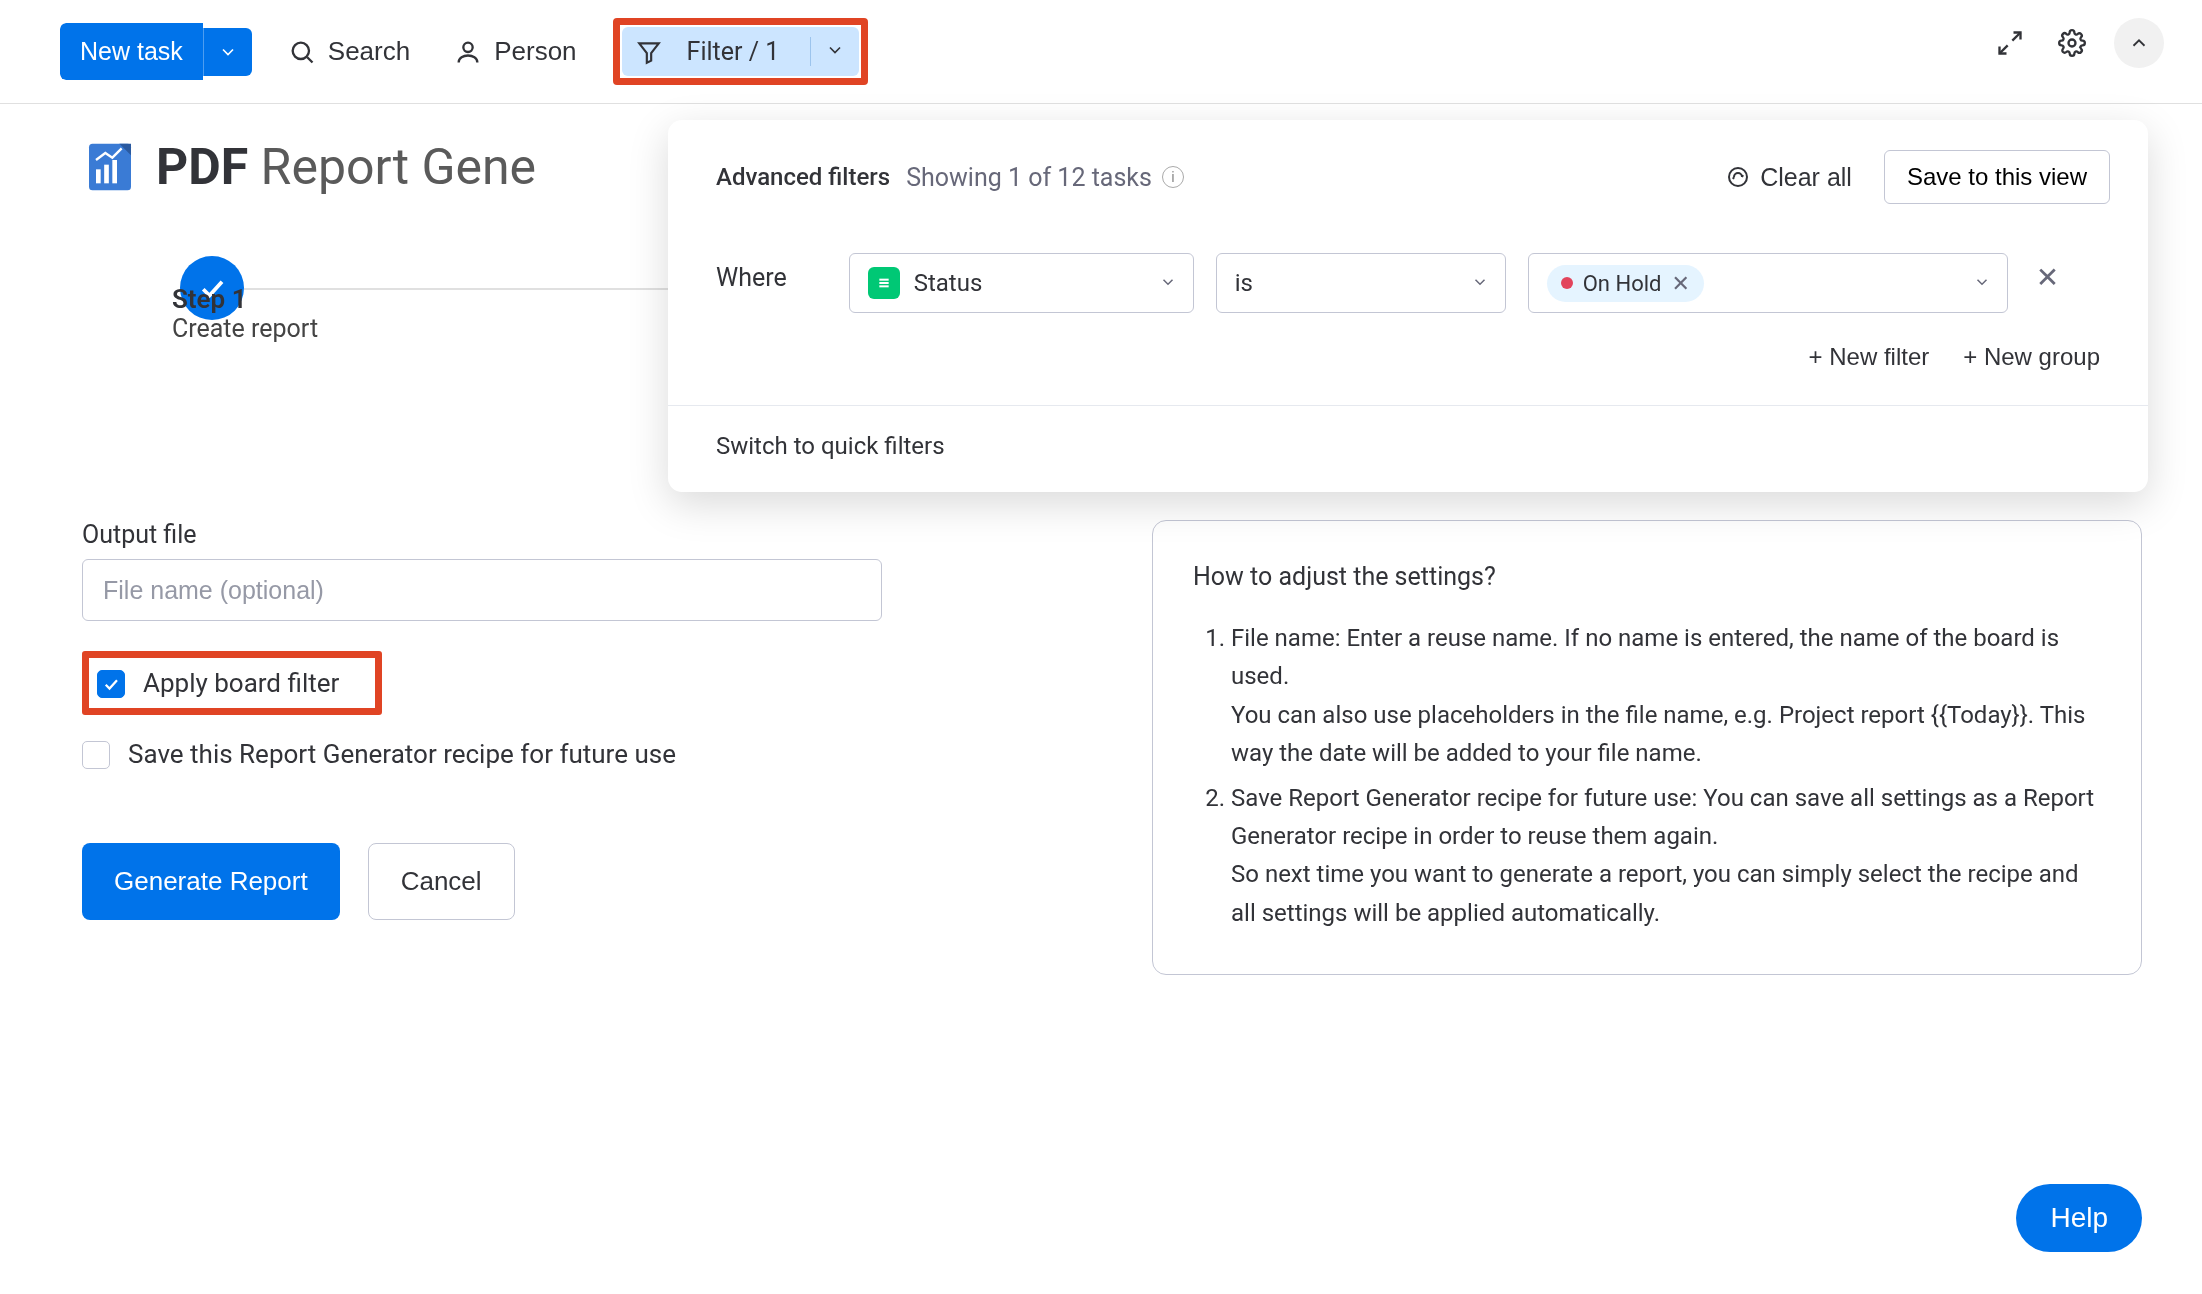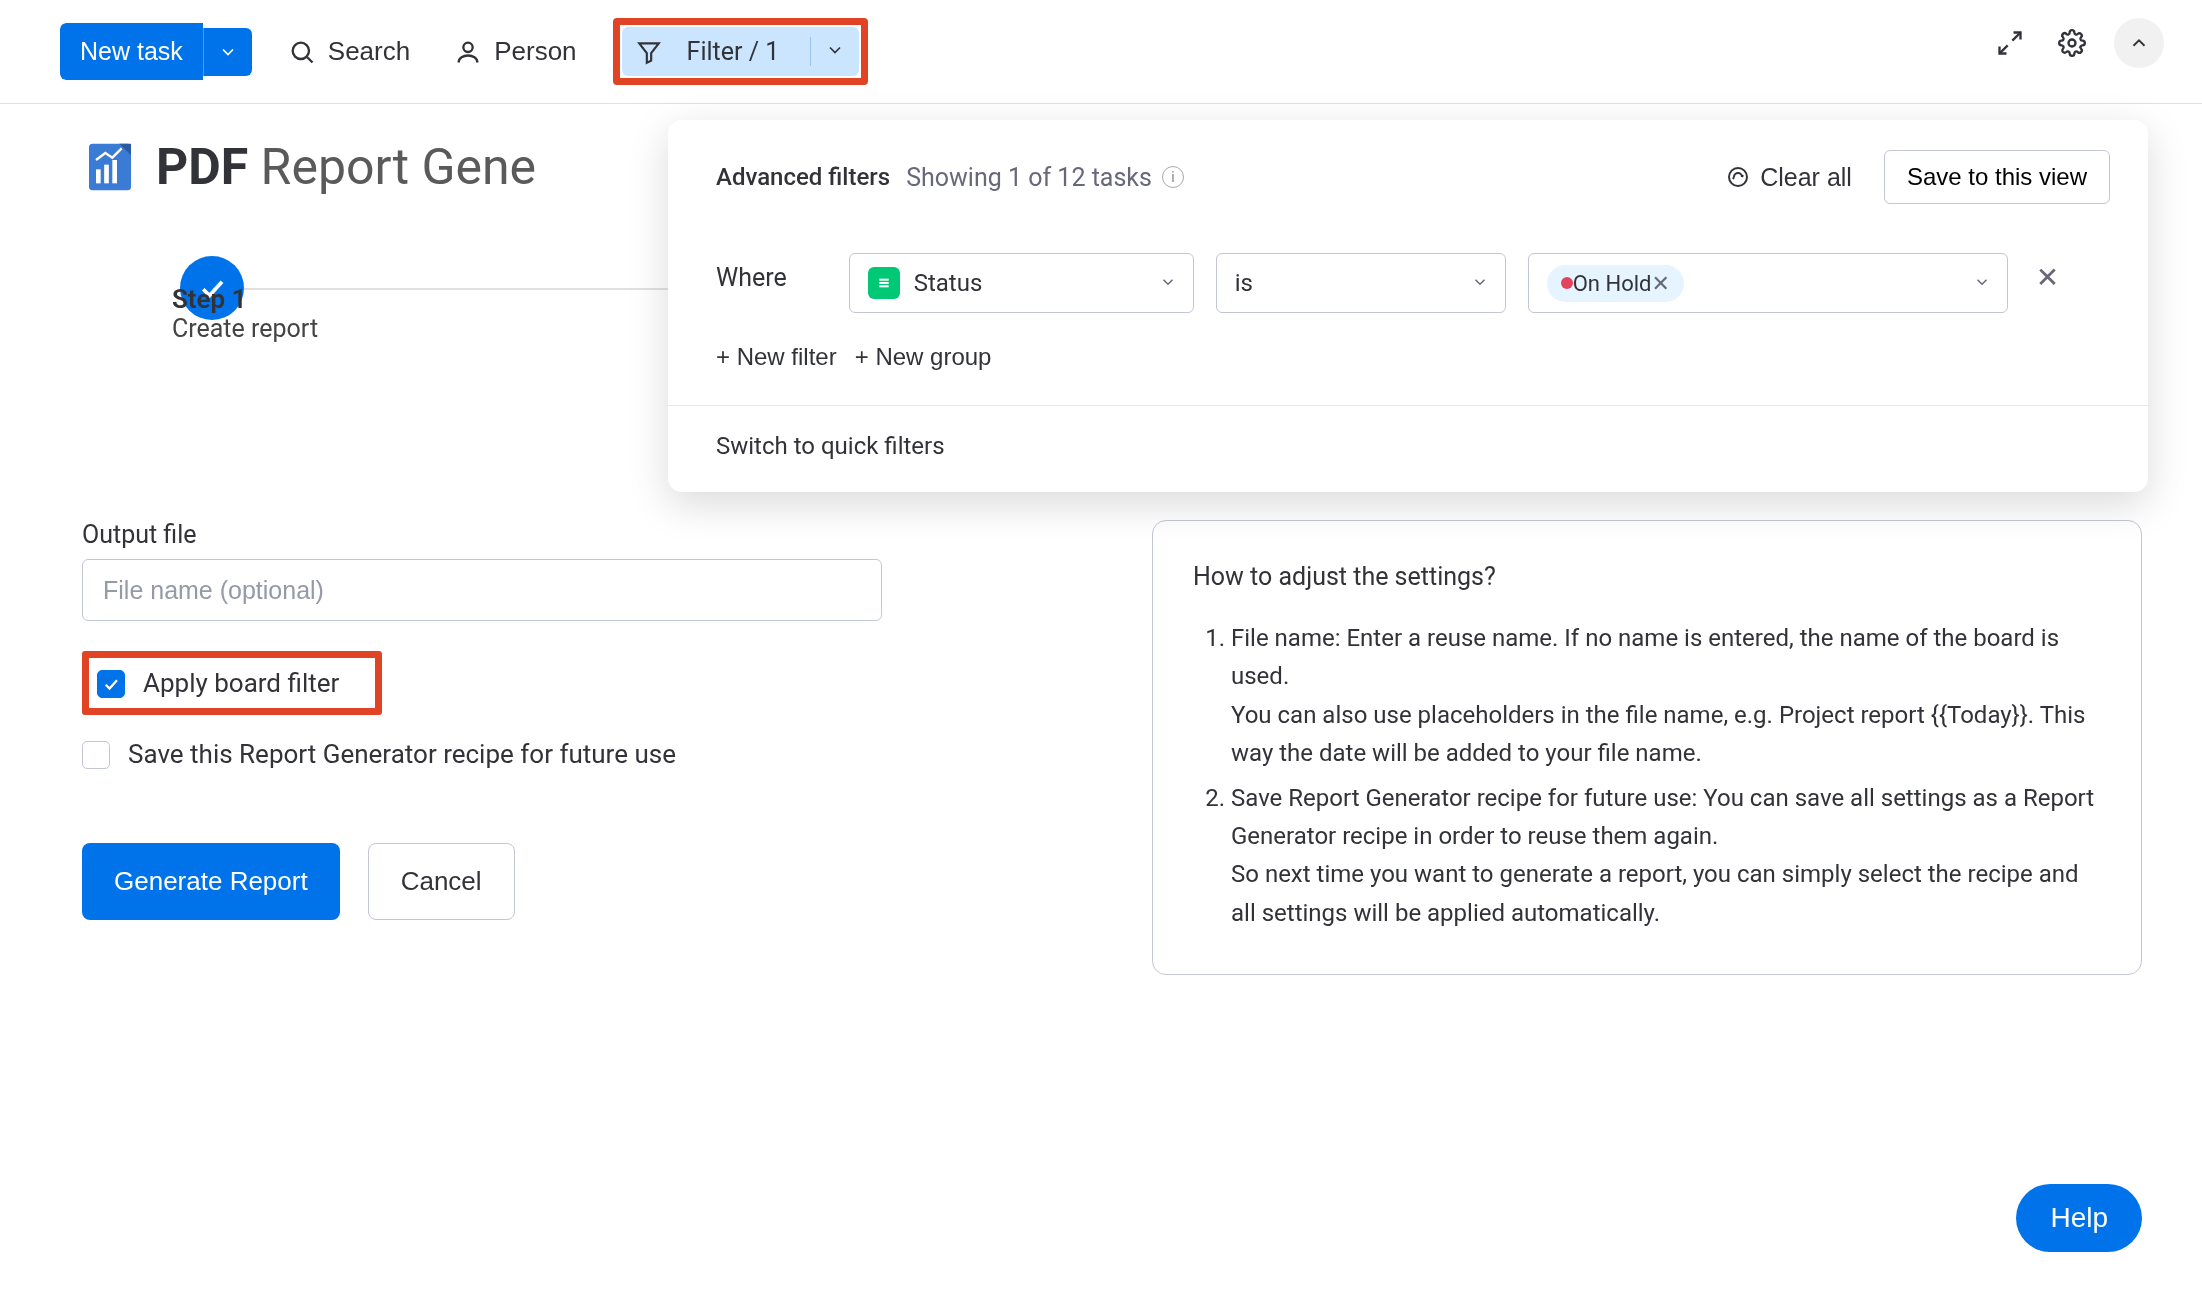--- a/index.html
+++ b/index.html
@@ -73,26 +73,26 @@
   .save-view-btn { background:#fff; border:1px solid #c3c6d4; border-radius:6px; padding:12px 22px; font-size:24px; cursor:pointer; }
 
   .filter-row { display:flex; align-items:center; gap:22px; padding:28px 48px 10px; }
   .where-label { font-size:25px; color:#323338; margin-right:40px; }
   .fsel { border:1px solid #c3c6d4; border-radius:6px; height:60px; display:flex; align-items:center; padding:0 18px; font-size:24px; gap:14px; background:#fff; cursor:pointer; position:relative;margin-top:11px; }
   .fsel.status { width:345px; }
   .fsel.op { width:290px; }
   .fsel.val { width:480px; }
   .fsel .chev { position:absolute; right:16px; color:#676879; }
   .status-ico { width:32px; height:32px; border-radius:6px; background:#00c875; display:flex; align-items:center; justify-content:center; color:#fff; font-size:18px; }
-  .chip { background:#e5f4ff; border-radius:20px; padding:6px 14px; display:inline-flex; align-items:center; font-size:22px; }
+  .chip { background:#e5f4ff; border-radius:20px; padding:6px 14px; display:inline-flex; align-items:center; gap:10px; font-size:22px; }
   .chip .dot { width:12px;height:12px;border-radius:50%;background:#e2445c; }
   .chip .x { color:#676879; cursor:pointer; }
   .row-remove { background:none; border:none; font-size:28px; color:#676879; cursor:pointer; margin-left:6px; }
 
-  .add-row { display:flex; gap:18px; padding:20px 48px 34px; }
+  .add-row { display:flex; gap:34px; padding:20px 48px 34px;justify-content:flex-end; }
   .add-btn { background:none; border:none; font-size:24px; color:#323338; cursor:pointer; }
 
   .pop-foot { border-top:1px solid #e6e9ef; padding:26px 48px 32px; }
   .pop-foot a { font-size:24px; color:#323338; text-decoration:none; }
 
   .info-circ { width:22px;height:22px;border:1px solid #aaa;border-radius:50%;display:inline-flex;align-items:center;justify-content:center;font-size:14px;color:#888; }
 
   .help-float { position:absolute; right:60px; bottom:42px; background:#0073ea; color:#fff; font-size:28px; padding:18px 34px; border-radius:40px; border:none; cursor:pointer; }
 </style>
 </head>

